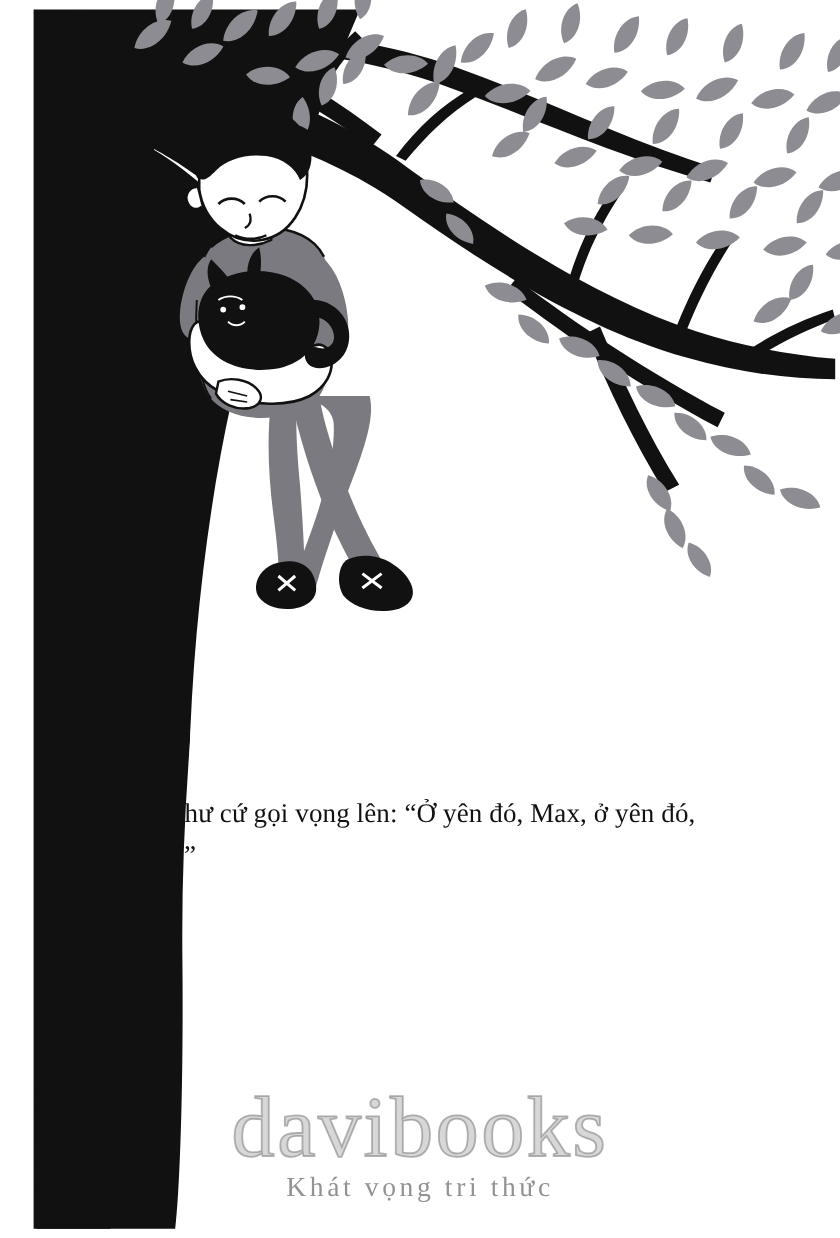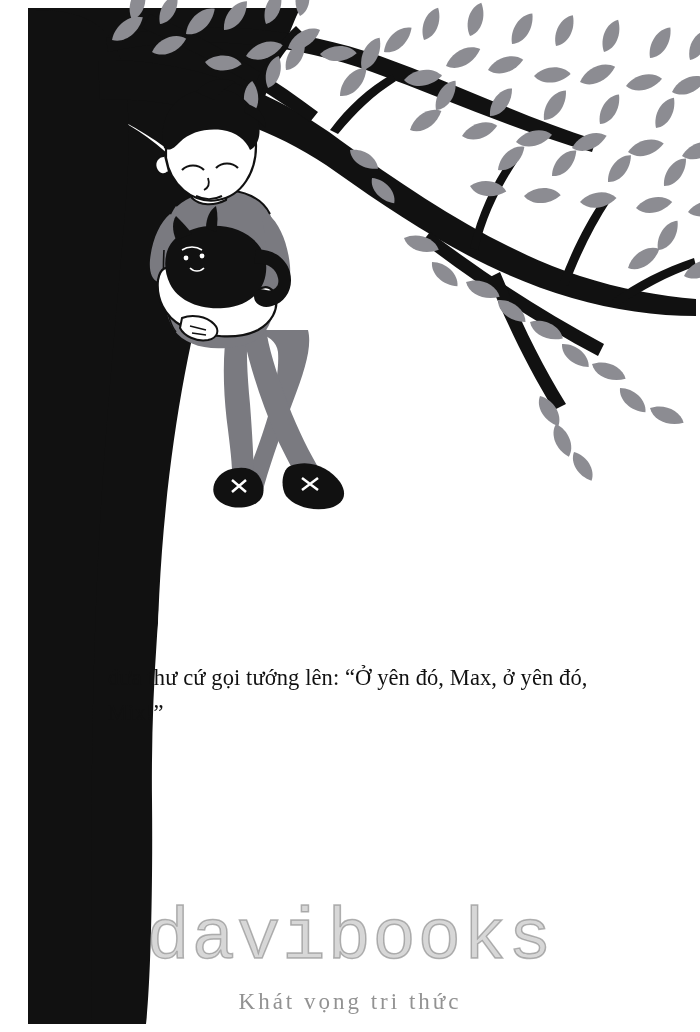--- a/index.html
+++ b/index.html
@@ -53,34 +53,34 @@
   #watermark {
     position: absolute;
     left: 0;
     top: 905px;
     width: 700px;
     text-align: center;
     pointer-events: none;
     user-select: none;
   }
   #watermark .wm-main {
-    font-family: Liberation Mono, monospace;
+    font-family: Liberation Serif, serif;
     font-size: 72px;
     letter-spacing: 2px;
     color: rgba(255,255,255,0.0);
     -webkit-text-stroke: 1.5px rgba(120,120,120,0.55);
     text-shadow: 0 0 1px rgba(140,140,140,0.35);
     line-height: 0.95;
   }
   #watermark .wm-sub {
     font-family: "Liberation Serif", serif;
     font-size: 23px;
     letter-spacing: 3px;
     color: rgba(110,110,110,0.75);
-    margin-top: 16px;
+    margin-top: 4px;
   }
 </style>
 </head>
 <body>
 
 <div id="page">
 
   <div id="illustration">
     <svg width="700" height="1032" viewBox="0 0 700 1032" xmlns="http://www.w3.org/2000/svg" aria-hidden="true">
       <defs>
@@ -267,21 +267,21 @@
           <path d="M208,178 C210,184 208,188 204,190" stroke="#111111" stroke-width="1.8" fill="none"></path>
           <path d="M196,196 C204,200 214,200 222,196" stroke="#111111" stroke-width="2" fill="none"></path>
 
           <path d="M164,156 C158,156 154,162 156,168 C158,174 164,176 168,172" fill="#ffffff" stroke="#111111" stroke-width="1.8"></path>
         </g>
       </g>
     </svg>
   </div>
 
   <div id="body-text">
-    <p>đưa thư cứ gọi tướng lên: “Ở yên đó, Max, ở yên đó, Mix!”</p>
+    <p>đưa thư cứ gọi vọng lên: “Ở yên đó, Max, ở yên đó, Mix!”</p>
   </div>
 
   <div id="watermark">
     <div class="wm-main">davibooks</div>
     <div class="wm-sub">Khát vọng tri thức</div>
   </div>
 
 </div>
 
 </body></html>

